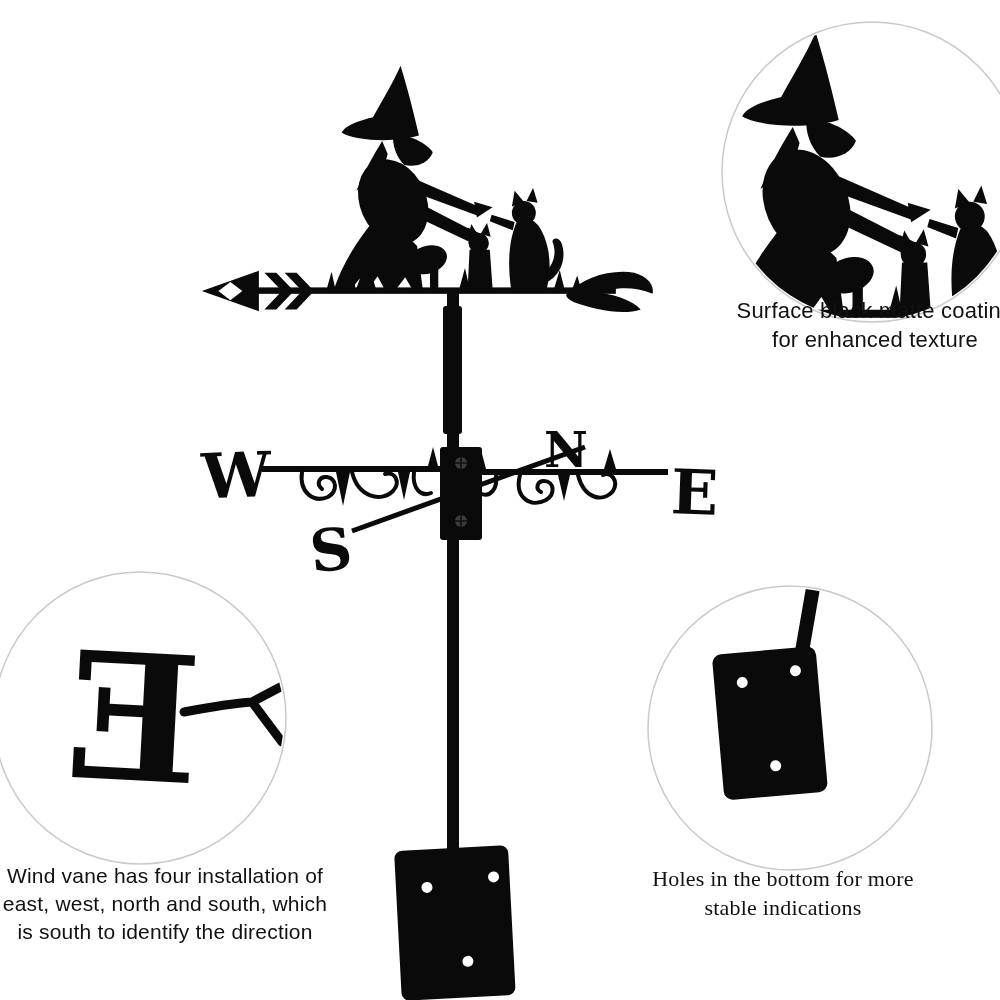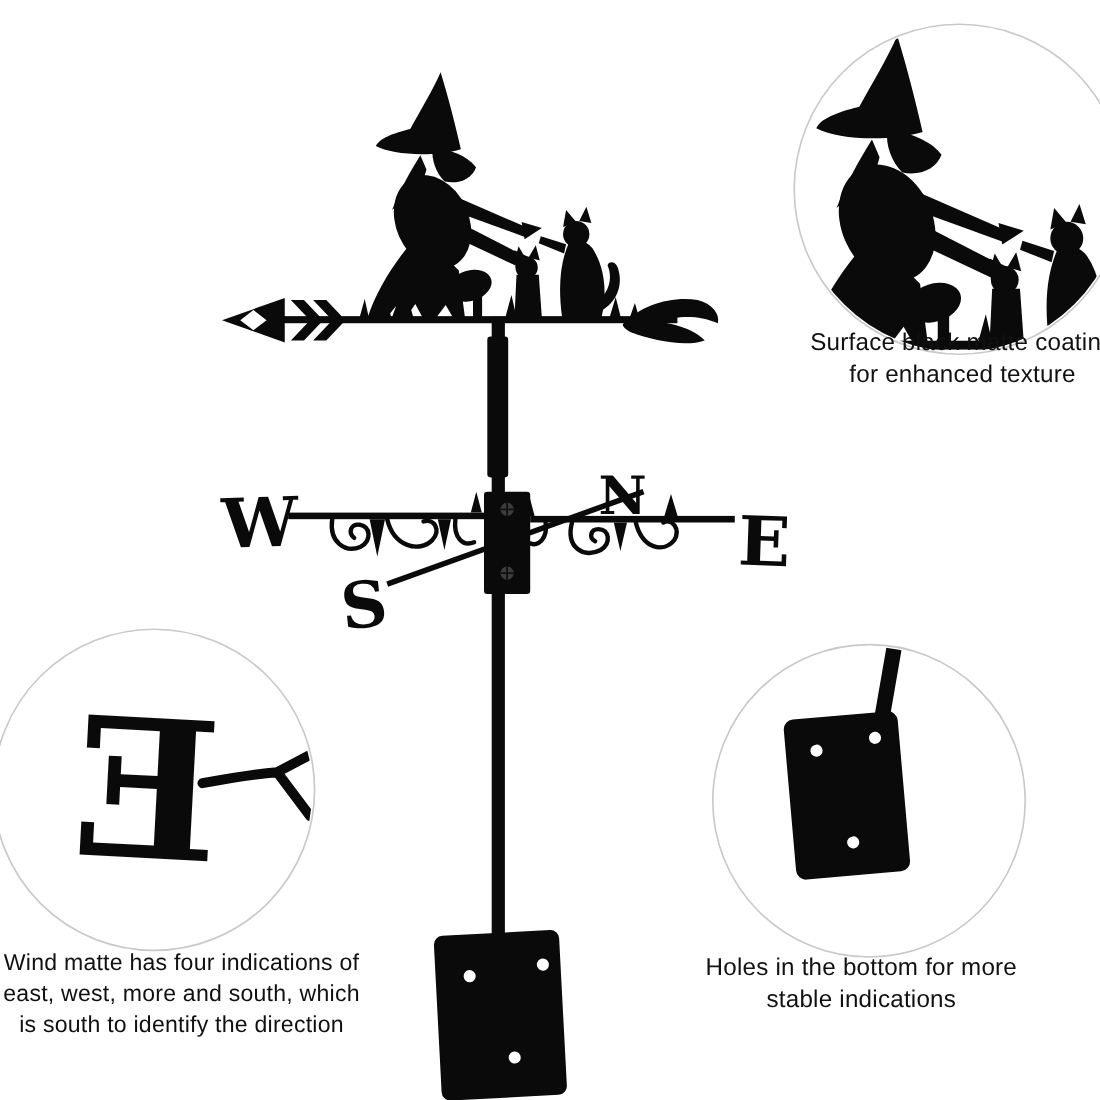--- a/index.html
+++ b/index.html
@@ -17,21 +17,21 @@
   .stroke-sil{stroke:var(--sil);fill:none;}
   .ring{fill:#ffffff;stroke:var(--ring);stroke-width:1.5;}
   .vane-letter{font-family:"DejaVu Serif",serif;font-weight:700;fill:var(--sil);}
   .caption{
     position:absolute;font-size:21px;line-height:1.34;color:var(--txt);
     text-align:center;letter-spacing:.2px;
   }
   .caption div{white-space:nowrap;}
   #caption-coating{left:700px;top:296px;width:350px;font-size:22px;}
   #caption-directions{left:0px;top:862px;width:330px;}
-  #caption-mounting{left:618px;top:864px;width:330px;font-size:22px;}
+  #caption-mounting{left:618px;top:864px;width:330px;font-size:22px;font-family:Liberation Serif, serif;}
 </style>
 </head>
 <body>
 
 <div class="canvas">
 
   <svg class="art" width="1000" height="1000" viewBox="0 0 1000 1000" xmlns="http://www.w3.org/2000/svg">
 
     <defs>
       <clipPath id="clipCoating">
@@ -158,22 +158,22 @@
       </g>
     </g>
   </svg>
 
   <div class="caption" id="caption-coating">
     <div>Surface black matte coating</div>
     <div>for enhanced texture</div>
   </div>
 
   <div class="caption" id="caption-directions">
-    <div>Wind matte has four indications of</div>
-    <div>east, west, more and south, which</div>
+    <div>Wind vane has four installation of</div>
+    <div>east, west, north and south, which</div>
     <div>is south to identify the direction</div>
   </div>
 
   <div class="caption" id="caption-mounting">
     <div>Holes in the bottom for more</div>
     <div>stable indications</div>
   </div>
 
 </div>
 

